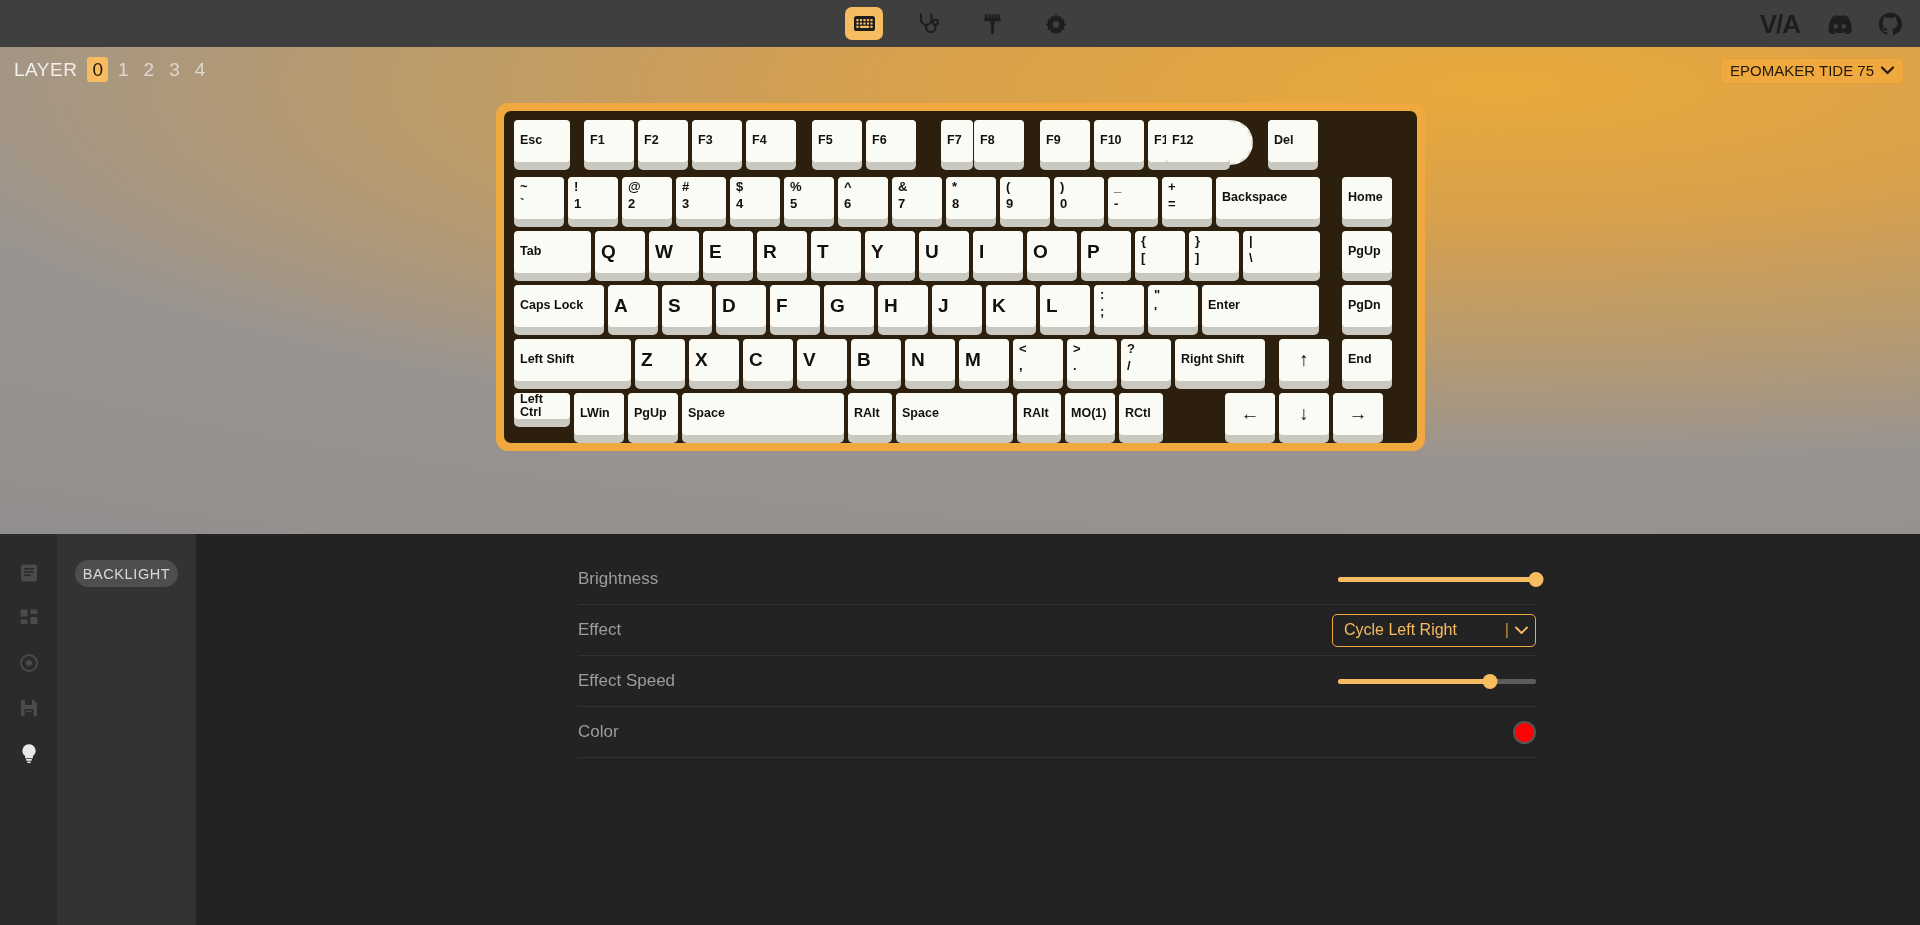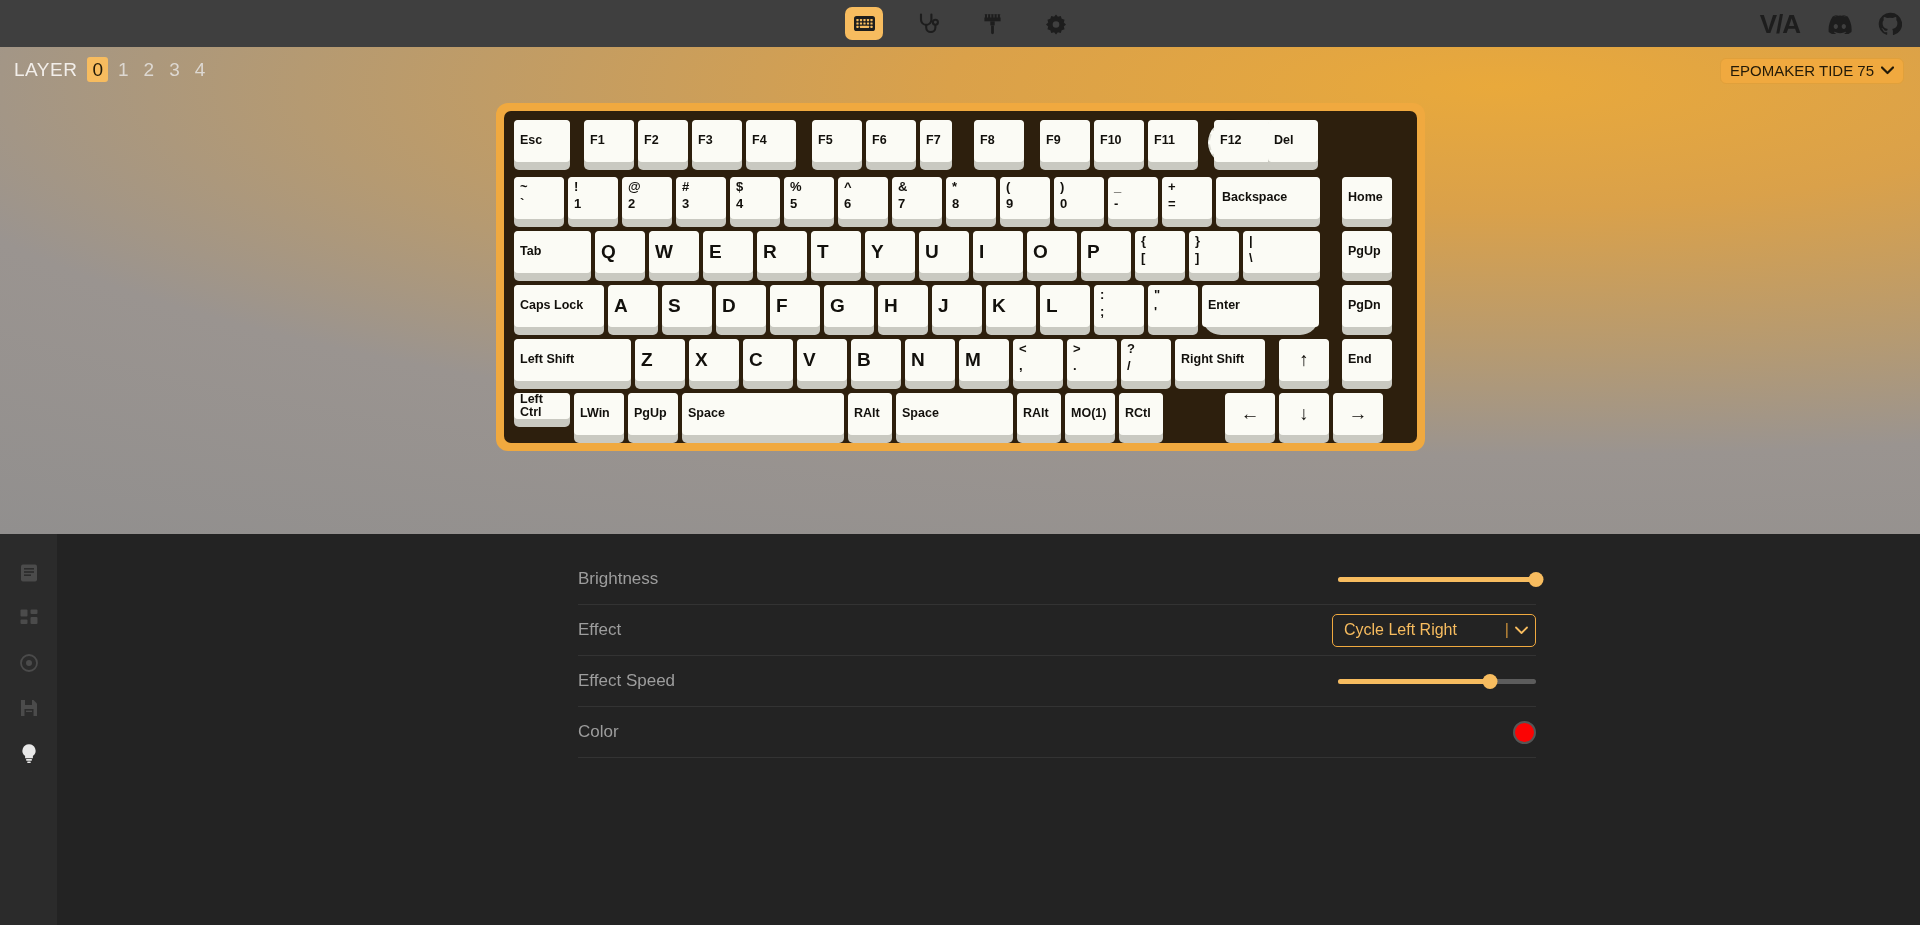--- a/index.html
+++ b/index.html
@@ -312,21 +312,21 @@
           <div class="key" style="left: 308px; top: 9px; width: 50px; height: 50px;">
             <div class="keycap centeralign">
               <span class="lab">F5</span>
             </div>
           </div>
           <div class="key" style="left: 362px; top: 9px; width: 50px; height: 50px;">
             <div class="keycap centeralign">
               <span class="lab">F6</span>
             </div>
           </div>
-          <div class="key" style="left: 416px; top: 9px; width: 32px; height: 50px;">
+          <div class="key" style="left: 437px; top: 9px; width: 32px; height: 50px;">
             <div class="keycap centeralign">
               <span class="lab">F7</span>
             </div>
           </div>
           <div class="key" style="left: 470px; top: 9px; width: 50px; height: 50px;">
             <div class="keycap centeralign">
               <span class="lab">F8</span>
             </div>
           </div>
           <div class="key" style="left: 536px; top: 9px; width: 50px; height: 50px;">
@@ -337,21 +337,21 @@
           <div class="key" style="left: 590px; top: 9px; width: 50px; height: 50px;">
             <div class="keycap centeralign">
               <span class="lab">F10</span>
             </div>
           </div>
           <div class="key" style="left: 644px; top: 9px; width: 50px; height: 50px;">
             <div class="keycap centeralign">
               <span class="lab">F11</span>
             </div>
           </div>
-          <div class="key" style="left: 710px; top: 9px; width: 64px; height: 50px;">
+          <div class="key" style="left: 662px; top: 9px; width: 64px; height: 50px;">
             <div class="keycap centeralign">
               <span class="lab">F12</span>
             </div>
           </div>
           <div class="key" style="left: 764px; top: 9px; width: 50px; height: 50px;">
             <div class="keycap centeralign">
               <span class="lab">Del</span>
             </div>
           </div>
           <div class="key" style="left: 10px; top: 66px; width: 50px; height: 50px;">
@@ -575,21 +575,21 @@
               <span class="lab">:</span>
               <span class="lab l2">;</span>
             </div>
           </div>
           <div class="key" style="left: 644px; top: 174px; width: 50px; height: 50px;">
             <div class="keycap two-line topalign">
               <span class="lab">"</span>
               <span class="lab l2">'</span>
             </div>
           </div>
-          <div class="key" style="left: 698px; top: 174px; width: 117px; height: 50px; border-radius: 19px;">
+          <div class="key" style="left: 698px; top: 174px; width: 117px; height: 50px;">
             <div class="keycap centeralign">
               <span class="lab">Enter</span>
             </div>
           </div>
           <div class="key" style="left: 838px; top: 174px; width: 50px; height: 50px;">
             <div class="keycap centeralign">
               <span class="lab">PgDn</span>
             </div>
           </div>
           <div class="key" style="left: 10px; top: 228px; width: 117px; height: 50px;">
@@ -764,20 +764,23 @@
       </div>
       <div class="side-icon active">
         <svg width="20" height="21" viewBox="0 0 20 21">
           <path d="M10 1.2a6.6 6.6 0 0 0-3.9 11.9v2.1h7.8v-2.1A6.6 6.6 0 0 0 10 1.2z" fill="currentColor"></path>
           <rect x="7" y="16" width="6" height="1.8" rx=".8" fill="currentColor"></rect>
           <rect x="8.1" y="18.4" width="3.8" height="1.7" rx=".8" fill="currentColor"></rect>
         </svg>
       </div>
     </div>
 
+    <div class="tabcol">
+      <div class="tabchip">BACKLIGHT</div>
+    </div>
 
     <div class="settings">
 
       <div class="srow">
         <div class="slabel">Brightness</div>
         <div class="sctl">
           <div class="slider">
             <div class="track"></div>
             <div class="fill" id="fill-brightness" style="width: 100%;"></div>
             <div class="thumb" id="thumb-brightness" style="left: 100%;"></div>

